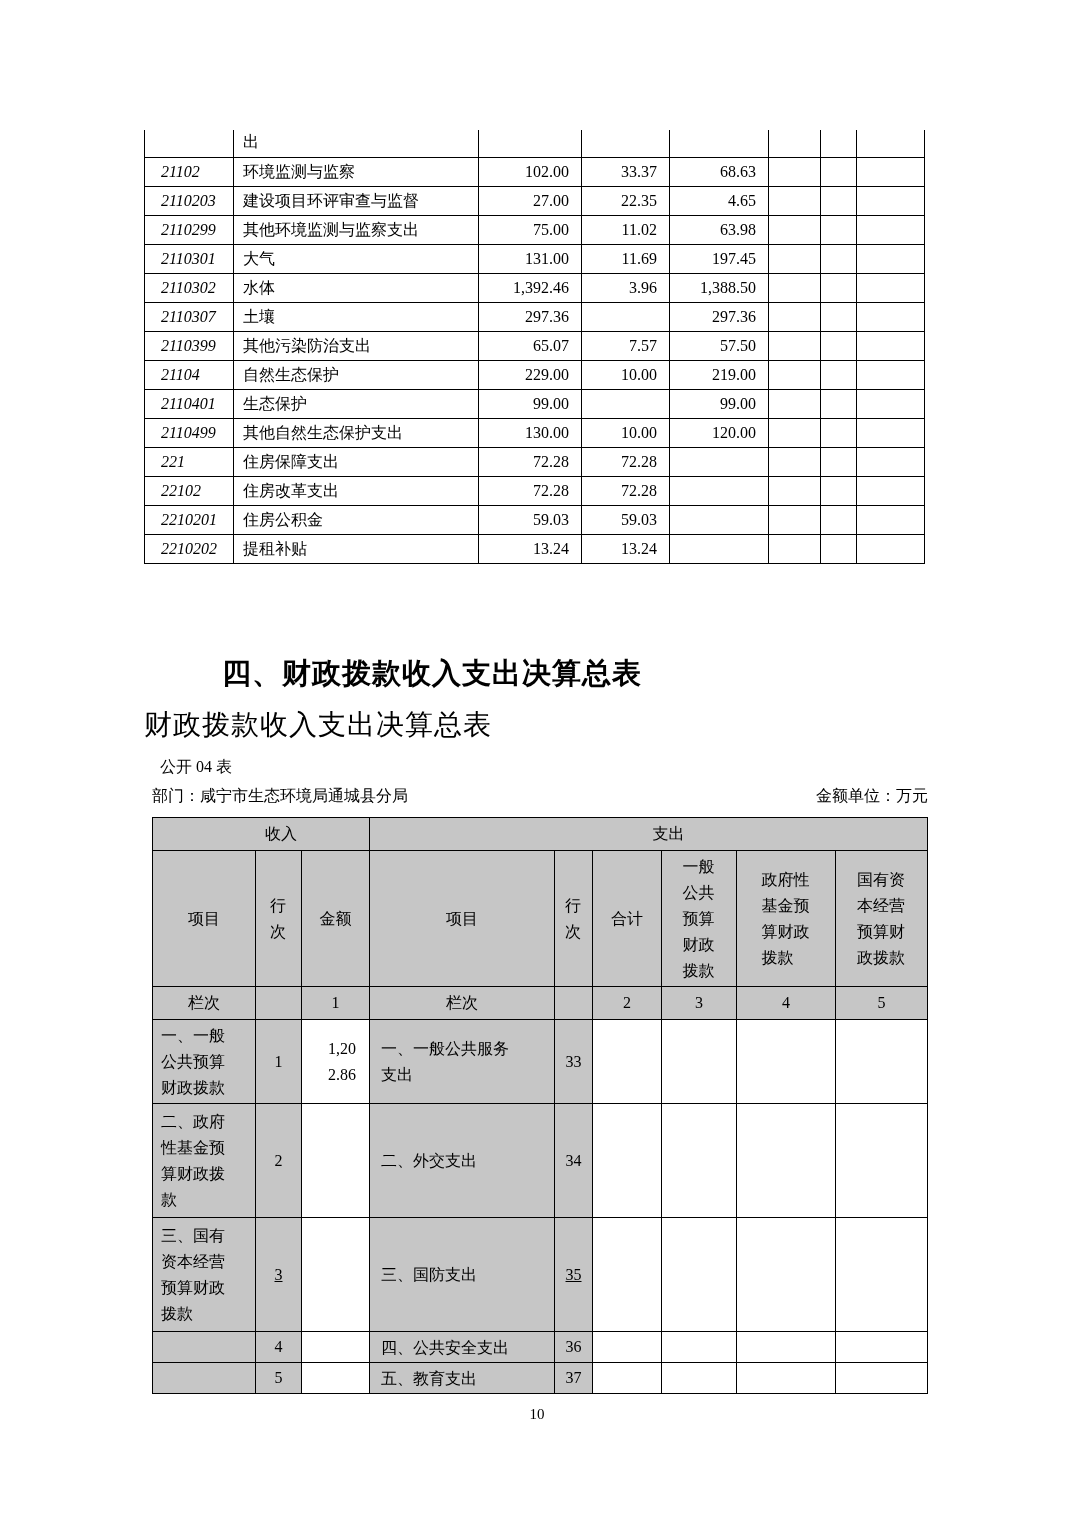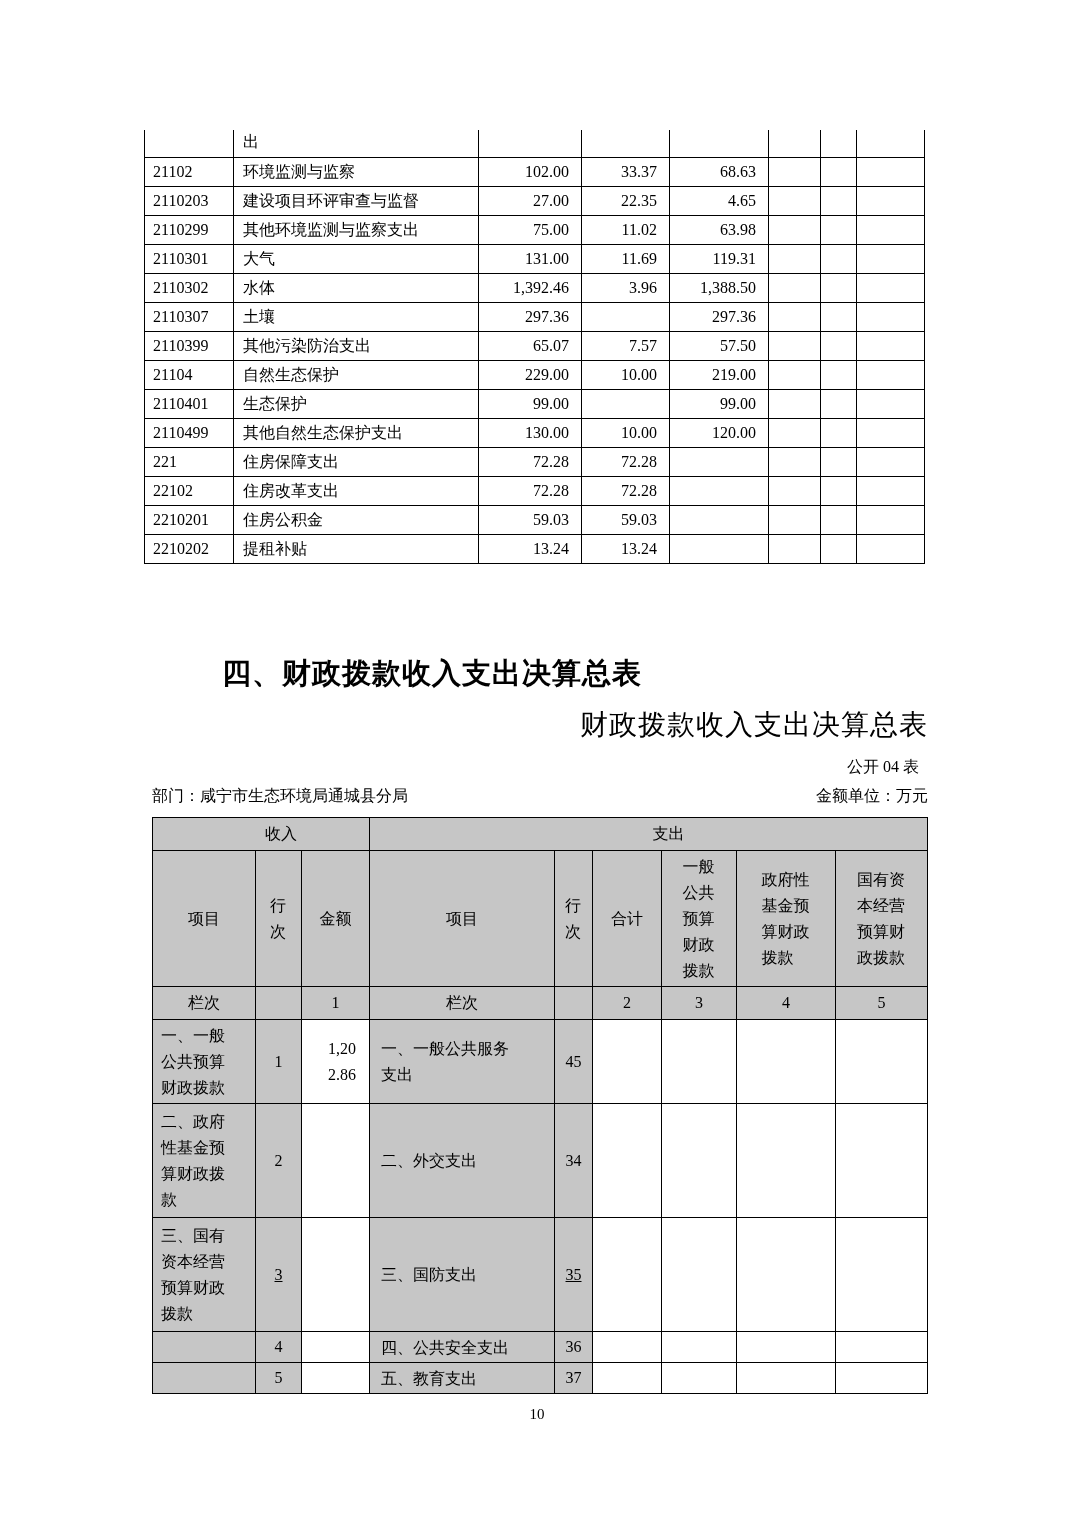--- a/index.html
+++ b/index.html
@@ -11,37 +11,37 @@
     color:#000;
     overflow:hidden;
   }
   table{border-collapse:collapse;table-layout:fixed;}
   td{border:1px solid #000;overflow:hidden;}
 
   
   .t1{position:absolute;left:144px;top:130px;width:780px;font-size:16px;}
   .t1 td{height:28px;padding:0 6px;}
   .t1 tr.partial td{border-top:none;height:25px;vertical-align:top;padding-top:2px;}
-  .t1 .c{text-align:left;padding-left:8px;}
+  .t1 .c{text-align:left;padding-left:16px;font-style:italic;}
   .t1 .n{text-align:left;padding-left:9px;}
   .t1 .num{text-align:right;padding-right:12px;}
 
   
   .sec-title{
     position:absolute;left:222px;top:654px;margin:0;
     font-family:"Liberation Sans","DejaVu Sans",sans-serif;
     font-weight:bold;font-size:29px;letter-spacing:1px;
   }
   .t2-title{
     position:absolute;left:144px;top:706px;width:784px;
-    text-align:right;font-size:28px;letter-spacing:1px;
+    text-align:left;font-size:28px;letter-spacing:1px;
   }
   .sheet-label{
-    position:absolute;left:137px;top:757px;width:782px;
-    text-align:right;font-size:16px;
+    position:absolute;left:160px;top:757px;width:782px;
+    font-size:16px;
   }
   .meta-row{
     position:absolute;left:152px;top:786px;width:776px;
     display:flex;justify-content:space-between;font-size:16px;gap:26px;
   }
 
   
   .t2{position:absolute;left:152px;top:817px;width:776px;font-size:16px;line-height:26px;}
   .t2 td{padding:1px 3px;}
   .t2 .g{background:#c6c6c6;}
@@ -121,21 +121,21 @@
       <td class="num">63.98</td>
       <td></td>
           <td></td>
           <td></td>
     </tr>
     <tr>
       <td class="c">2110301</td>
       <td class="n">大气</td>
       <td class="num">131.00</td>
       <td class="num">11.69</td>
-      <td class="num">119.31</td>
+      <td class="num">197.45</td>
       <td></td>
           <td></td>
           <td></td>
     </tr>
     <tr>
       <td class="c">2110302</td>
       <td class="n">水体</td>
       <td class="num">1,392.46</td>
       <td class="num">3.96</td>
       <td class="num">1,388.50</td>
@@ -281,21 +281,21 @@
       <td class="g ctr">2</td>
       <td class="g ctr">3</td>
       <td class="g ctr">4</td>
       <td class="g ctr">5</td>
     </tr>
     <tr class="r1">
       <td class="g item"><span class="sp4">一、一般公共预算财政拨款</span></td>
       <td class="g ctr">1</td>
       <td class="amt"><span class="spA">1,202.86</span></td>
       <td class="g item2"><span class="sp8">一、一般公共服务支出</span></td>
-      <td class="g ctr">45</td>
+      <td class="g ctr">33</td>
       <td></td>
           <td></td>
       <td></td>
           <td></td>
     </tr>
     <tr class="r2">
       <td class="g item"><span class="sp4">二、政府性基金预算财政拨款</span></td>
       <td class="g ctr">2</td>
       <td class="amt"><span class="spA"></span></td>
       <td class="g item2"><span class="sp8">二、外交支出</span></td>

